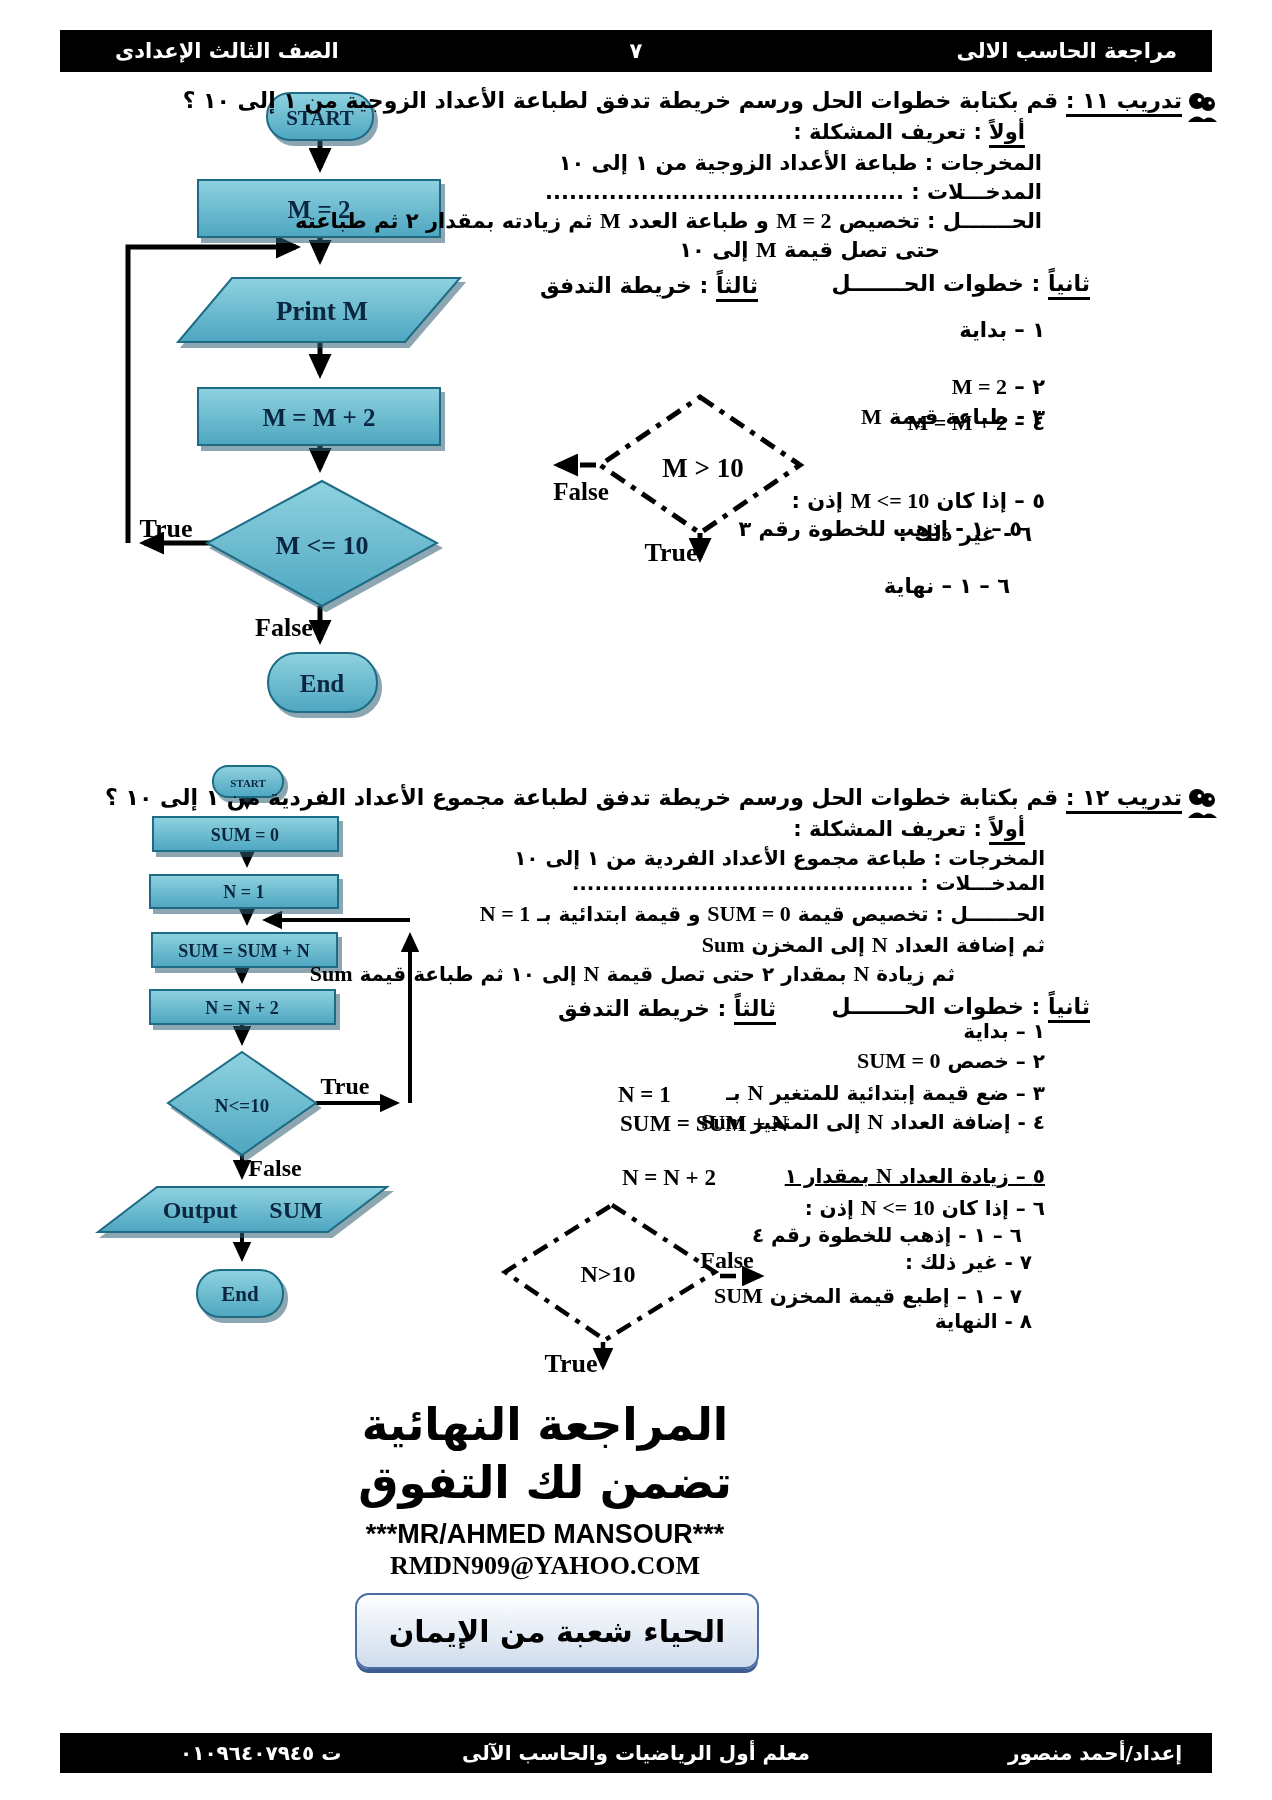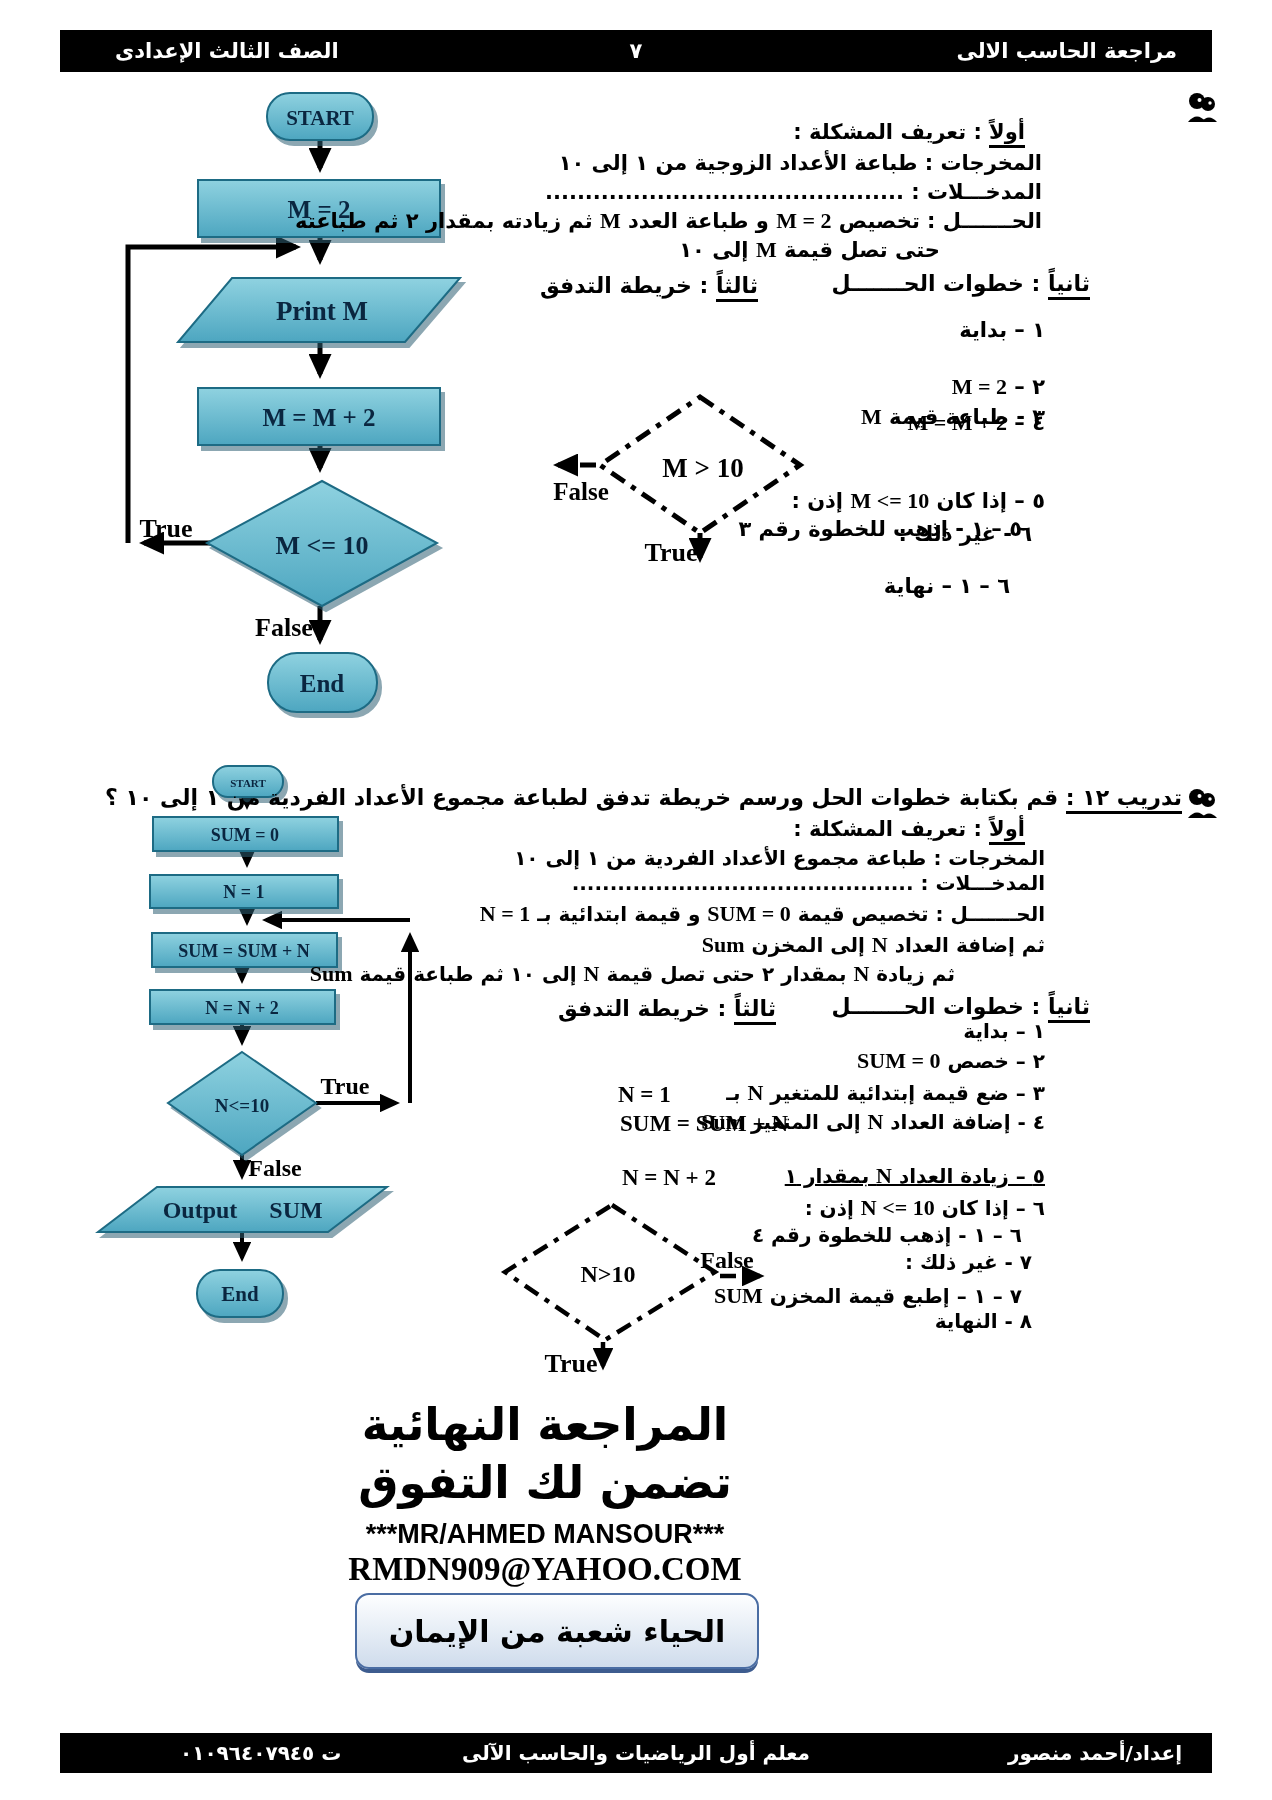--- a/index.html
+++ b/index.html
@@ -137,20 +137,23 @@
     <svg width="32" height="30" viewBox="0 0 32 30">
       <circle cx="11" cy="9" r="8" fill="#000"></circle>
         <circle cx="22" cy="12" r="7" fill="#000"></circle>
       <path d="M2,30 q9,-11 18,0 z" fill="#000"></path>
         <path d="M15,30 q8,-9 16,0 z" fill="#000"></path>
       <circle cx="13.5" cy="8" r="2" fill="#fff"></circle>
         <circle cx="24" cy="11" r="1.7" fill="#fff"></circle>
     </svg>
   </div>
 
+  <div class="line" style="top:88px;right:90px;font-size:22px;">
+    <span class="ul">تدريب ١١ :</span><span> قم بكتابة خطوات الحل ورسم خريطة تدفق لطباعة الأعداد الزوجية من ١ إلى ١٠ ؟</span>
+  </div>
   <div class="line" style="top:120px;right:247px;">
     <span class="ul">أولاً</span><span> : تعريف المشكلة :</span>
   </div>
   <div class="line" style="top:151px;right:230px;">المخرجات : طباعة الأعداد الزوجية من ١ إلى ١٠</div>
   <div class="line" style="top:180px;right:230px;">المدخـــلات : .............................................</div>
   <div class="line" style="top:208px;right:230px;">
     <span>الحـــــــل : تخصيص </span><span class="ltr">M = 2</span><span> و طباعة العدد </span><span class="ltr">M</span><span> ثم زيادته بمقدار ٢ ثم طباعته</span>
   </div>
   <div class="line" style="top:237px;right:332px;">
     <span>حتى تصل قيمة </span><span class="ltr">M</span><span> إلى ١٠</span>
@@ -234,21 +237,21 @@
   <div class="line sm" style="top:1223px;right:250px;">٦ – ١ - إذهب للخطوة رقم ٤</div>
   <div class="line sm" style="top:1250px;right:240px;">٧ - غير ذلك :</div>
   <div class="line sm" style="top:1283px;right:250px;">
     <span>٧ – ١ – إطبع قيمة المخزن </span><span class="ltr">SUM</span>
   </div>
   <div class="line sm" style="top:1309px;right:240px;">٨ - النهاية</div>
 
   <div class="big" style="top:1456px;font-size:45px;direction:rtl;">تضمن لك التفوق</div>
   <div class="big" style="top:1398px;font-size:45px;direction:rtl;">المراجعة النهائية</div>
   <div class="big" style="top:1519px;font-size:27px;font-family:'Liberation Sans',sans-serif;">***MR/AHMED MANSOUR***</div>
-  <div class="big" style="top:1551px;font-size:33px;font-family:'Liberation Serif',serif;">RMDN909@YAHOO.COM</div>
+  <div class="big" style="top:1551px;font-size:26px;font-family:'Liberation Serif',serif;">RMDN909@YAHOO.COM</div>
   <div class="hbox">
     <span>الحياء شعبة من الإيمان</span>
   </div>
 
   <div class="bar" style="top:1733px;height:40px;font-size:20px;padding:0 30px 0 120px;box-sizing:border-box;">
     <span>إعداد/أحمد منصور</span>
     <span class="c">معلم أول الرياضيات والحاسب الآلى</span>
     <span>ت ٠١٠٩٦٤٠٧٩٤٥</span>
   </div>
 

